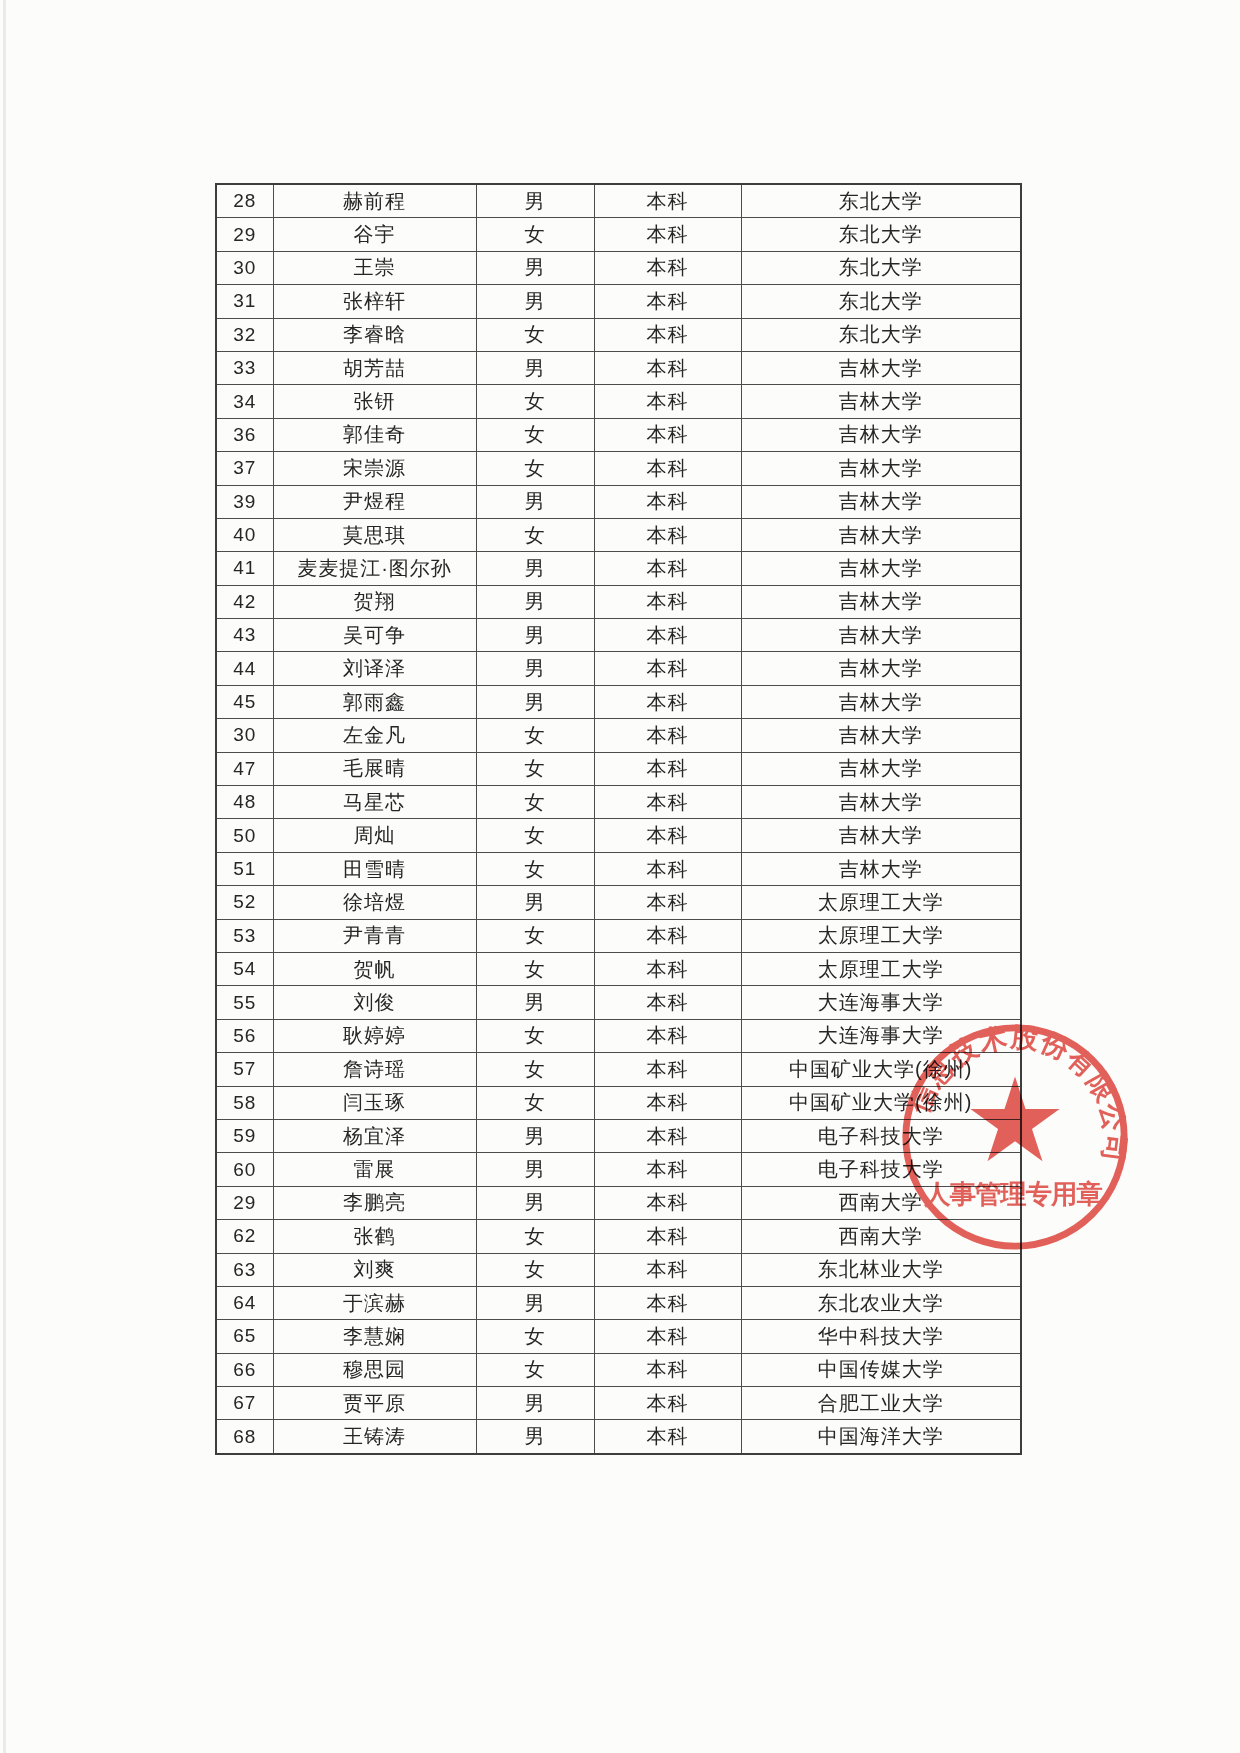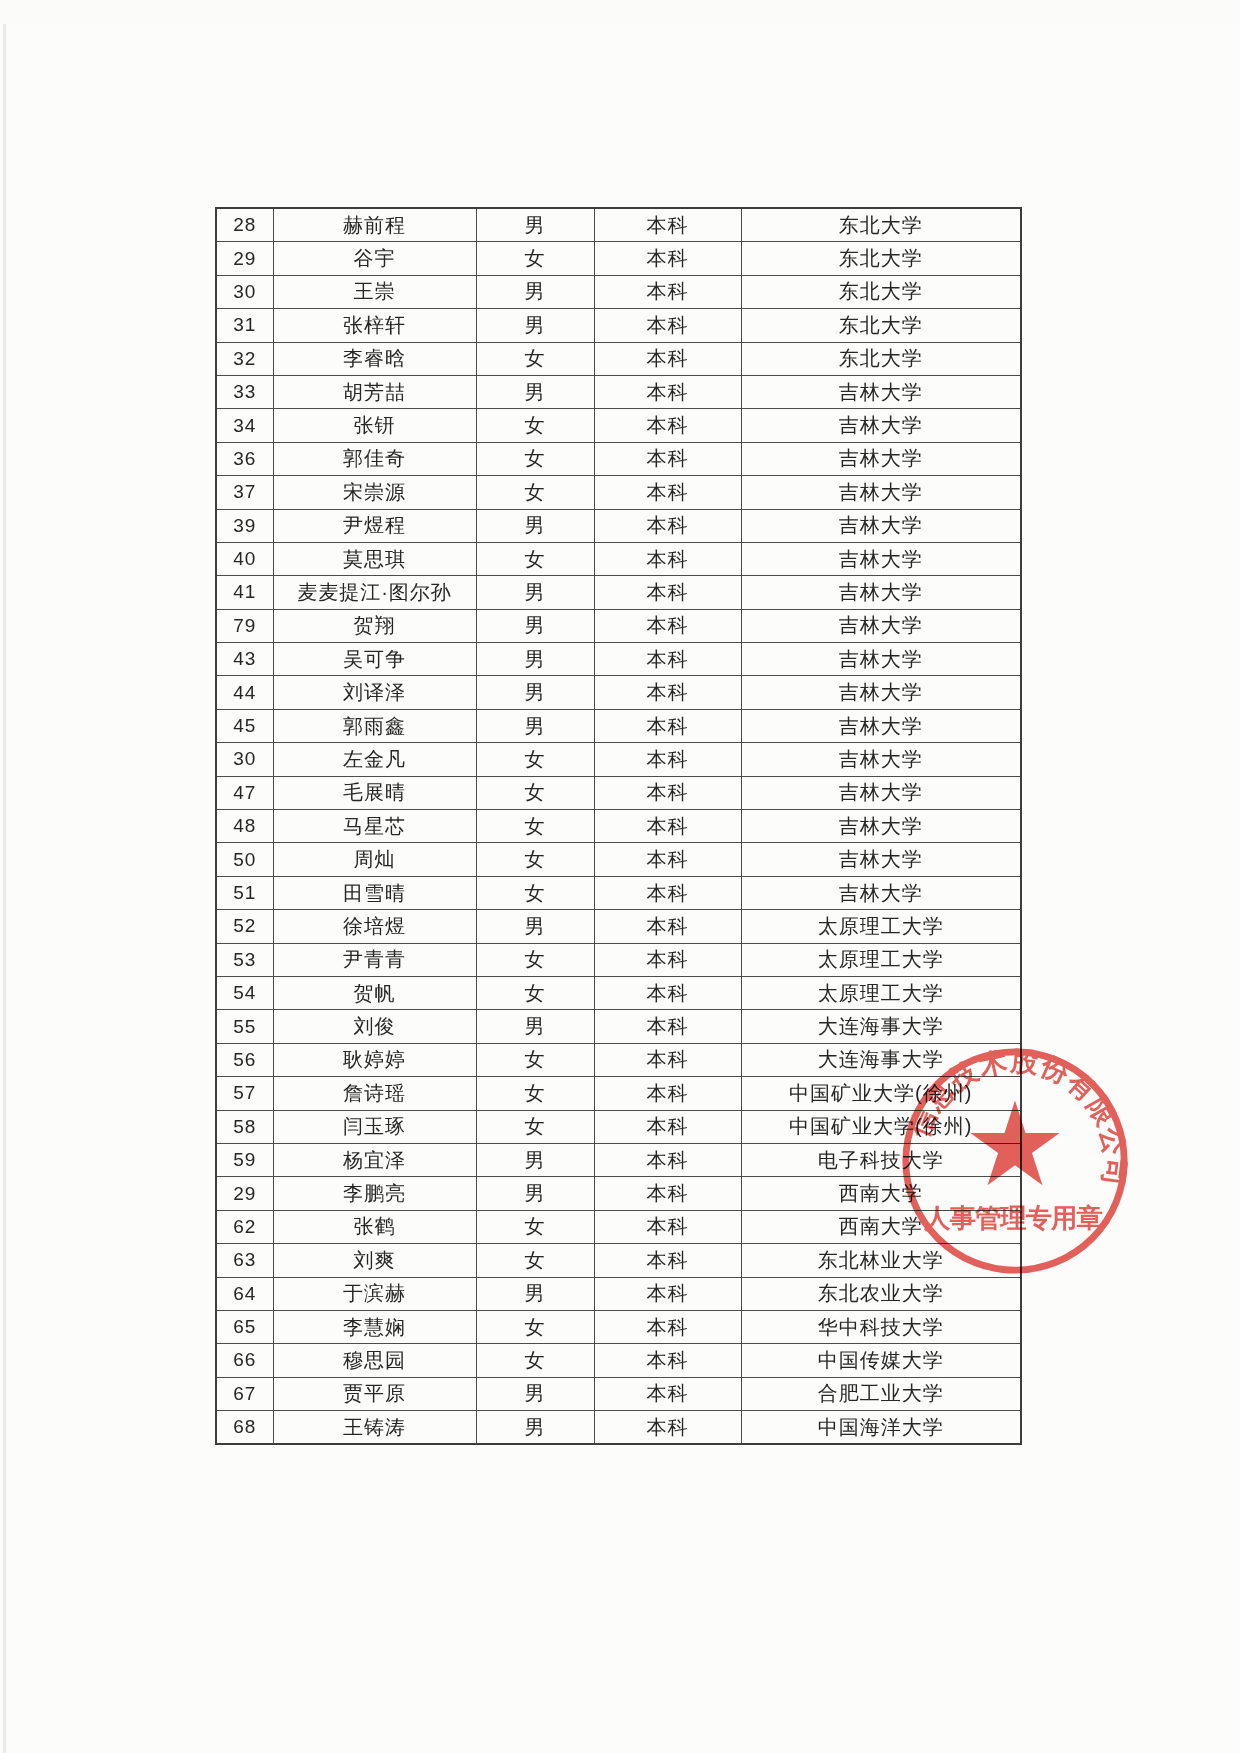--- a/index.html
+++ b/index.html
@@ -3,21 +3,21 @@
 <meta charset="utf-8">
 <style>
   html,body{margin:0;padding:0;}
   body{
     width:1240px;height:1753px;
     background:#fbfbfa;
     font-family:"Liberation Sans", sans-serif;
     position:relative;
     overflow:hidden;
   }
-  .page{position:absolute;inset:0;background:#fcfcfb;margin-top:24px;}
+  .page{position:absolute;inset:0;background:#fcfcfb;}
   .page::before{ 
     content:"";position:absolute;left:3px;top:0;width:3px;height:100%;
     background:#eceae6;
   }
   table.roster{
     position:absolute;left:215px;top:183px;
     width:805px;
     border-collapse:collapse;table-layout:fixed;
     font-size:20px;color:#262626;
     border:2px solid #3d3d3d;
@@ -155,21 +155,21 @@
 
         <tr>
           <td class="c-no">41</td>
           <td class="c-name">麦麦提江·图尔孙</td>
           <td class="c-gender">男</td>
           <td class="c-degree">本科</td>
           <td class="c-univ">吉林大学</td>
         </tr>
 
         <tr>
-          <td class="c-no">79</td>
+          <td class="c-no">42</td>
           <td class="c-name">贺翔</td>
           <td class="c-gender">男</td>
           <td class="c-degree">本科</td>
           <td class="c-univ">吉林大学</td>
         </tr>
 
         <tr>
           <td class="c-no">43</td>
           <td class="c-name">吴可争</td>
           <td class="c-gender">男</td>
@@ -291,20 +291,27 @@
         </tr>
 
         <tr>
           <td class="c-no">59</td>
           <td class="c-name">杨宜泽</td>
           <td class="c-gender">男</td>
           <td class="c-degree">本科</td>
           <td class="c-univ">电子科技大学</td>
         </tr>
 
+        <tr>
+          <td class="c-no">60</td>
+          <td class="c-name">雷展</td>
+          <td class="c-gender">男</td>
+          <td class="c-degree">本科</td>
+          <td class="c-univ">电子科技大学</td>
+        </tr>
 
         <tr>
           <td class="c-no">29</td>
           <td class="c-name">李鹏亮</td>
           <td class="c-gender">男</td>
           <td class="c-degree">本科</td>
           <td class="c-univ">西南大学</td>
         </tr>
 
         <tr>

